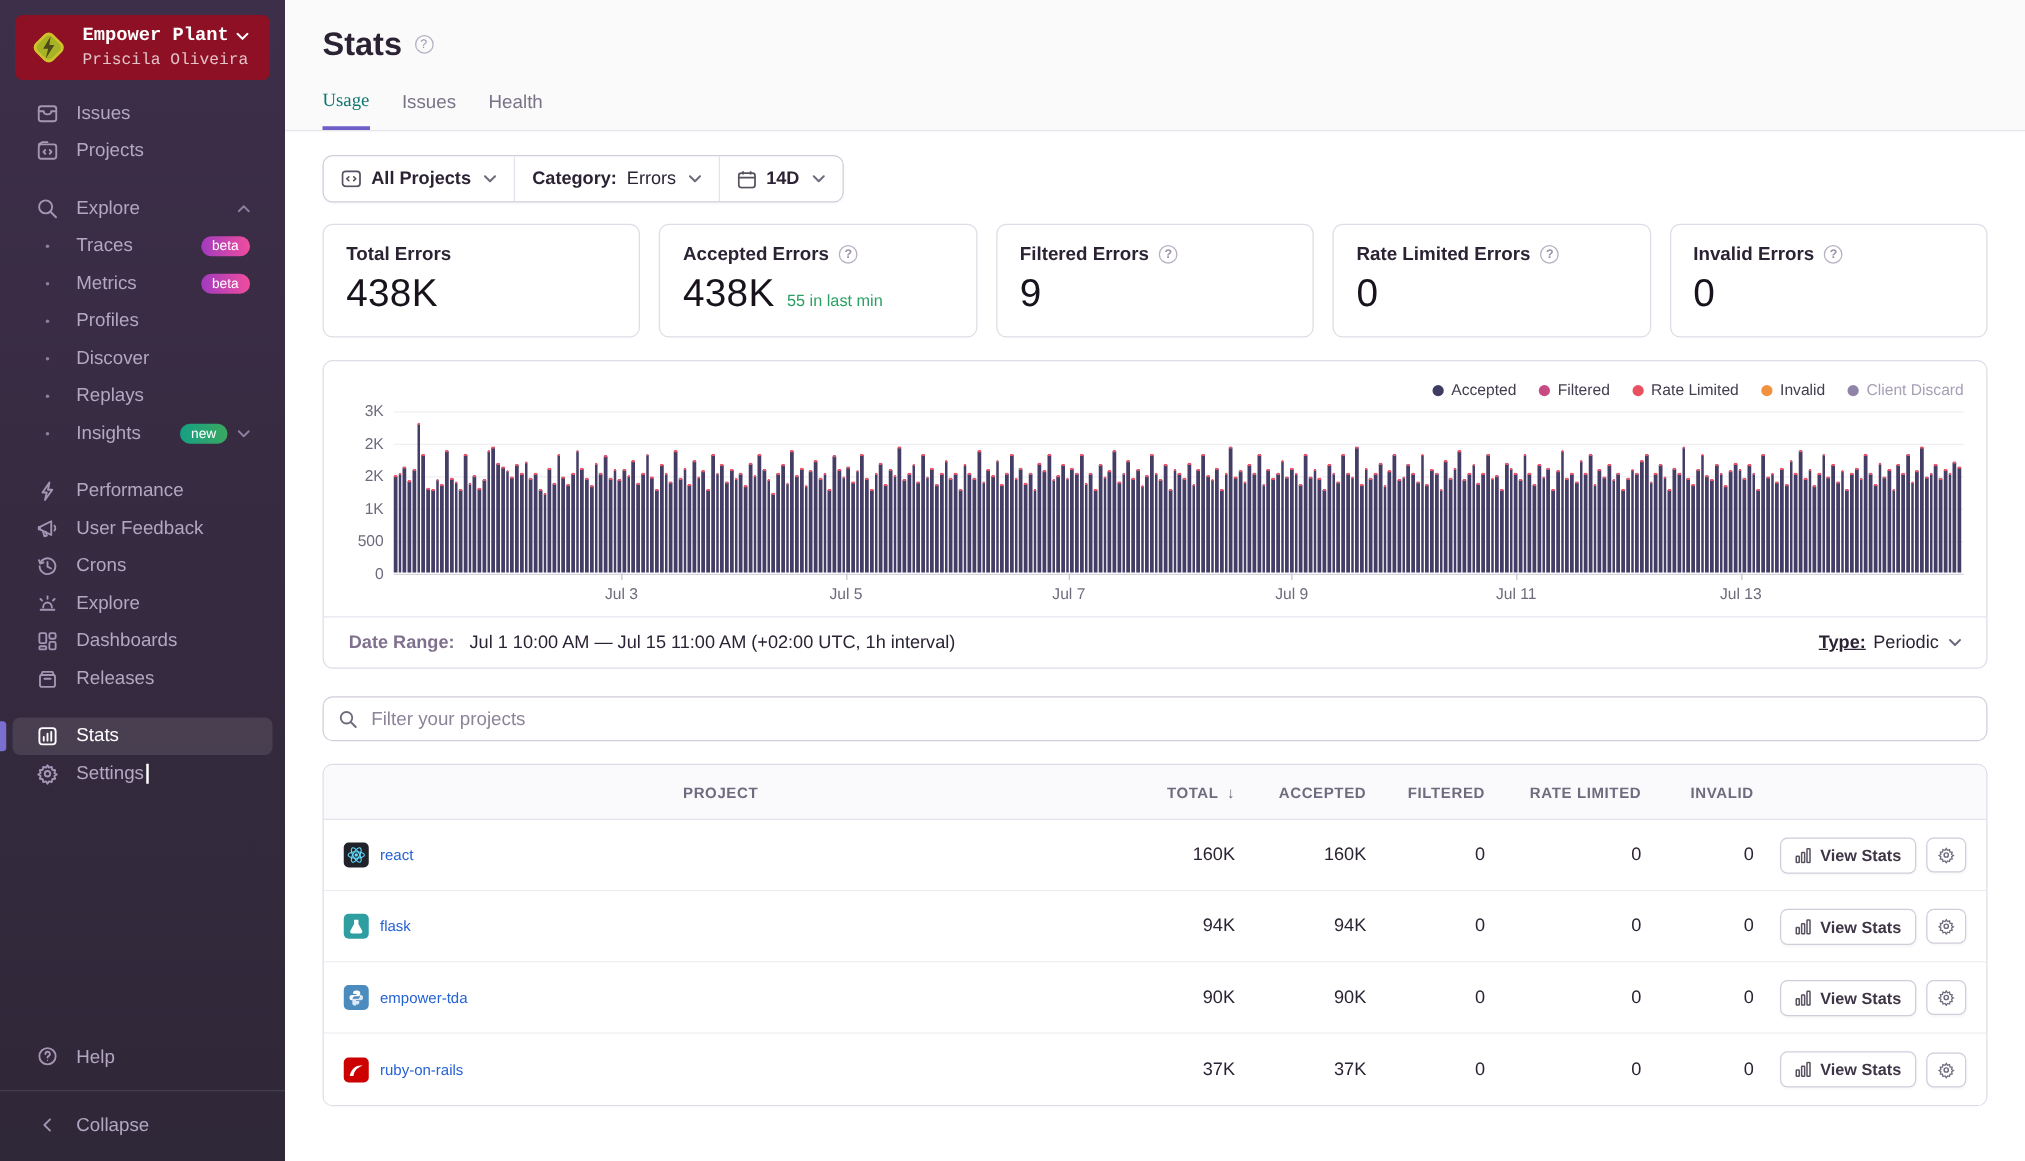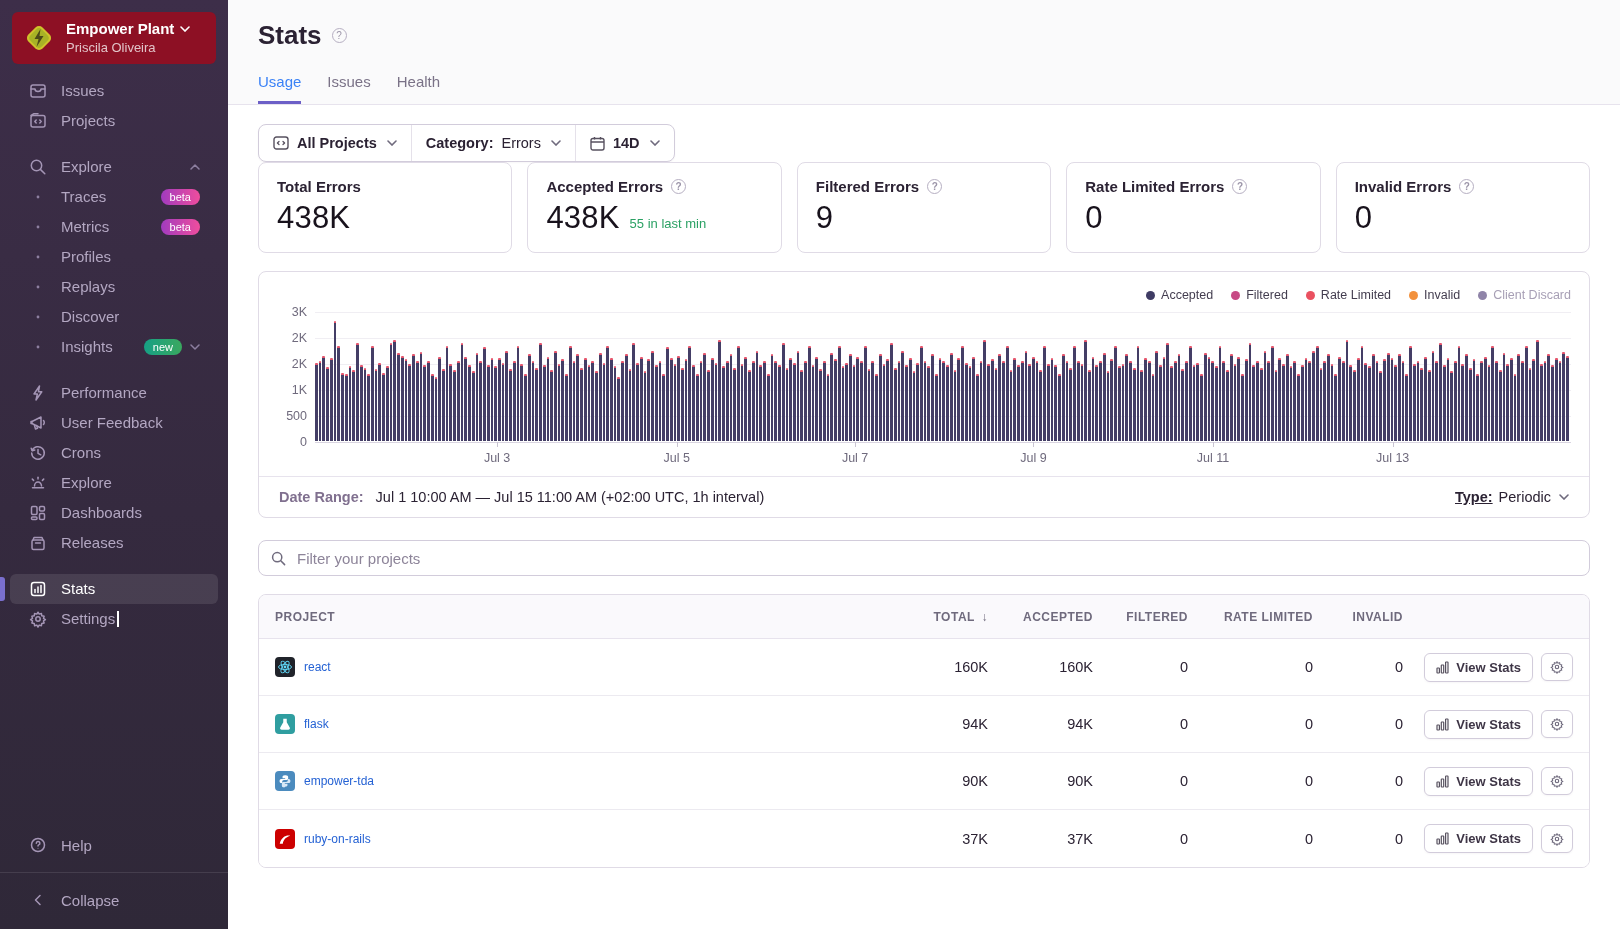--- a/index.html
+++ b/index.html
@@ -15,21 +15,21 @@
   .sidebar {
     width:228px; min-width:228px; height:929px;
     background:linear-gradient(180deg,#3d2e49 0%,#352a3f 55%,#2f2838 100%);
     display:flex; flex-direction:column; position:relative;
   }
   .org-banner {
     margin:12px; border-radius:6px; background:#8d1024;
     display:flex; align-items:center; gap:10px; padding:8px 10px; cursor:pointer;
   }
   .org-logo { width:34px; height:34px; position:relative; flex:none; }
-  .org-meta { line-height:1.2; min-width:0; }
+  .org-meta { line-height:1.2; min-width:0;font-family:Liberation Mono, monospace; }
   .org-name { color:#fff; font-weight:700; font-size:15px; white-space:nowrap; display:flex; align-items:center; gap:6px;}
   .org-user { color:rgba(255,255,255,.75); font-size:13px; margin-top:2px; }
   .nav { display:flex; flex-direction:column; }
   .nav-item {
     display:flex; align-items:center; height:30px; padding:0 18px;
     color:#b3a7c2; font-size:15px; cursor:pointer; position:relative; margin:0 10px; border-radius:6px;
   }
   .nav-item .ni-icon { width:20px; display:flex; justify-content:center; margin-right:13px; flex:none; color:#a495b5; }
   .nav-item.sub .ni-icon { color:#8d7fa0; }
   .nav-item.active { background:rgba(255,255,255,.10); color:#ffffff; }
@@ -54,38 +54,38 @@
   .page-head { background:#fafafb; border-bottom:1px solid #e7e3ed; padding:20px 30px 0 30px; }
   .title-row { display:flex; align-items:center; gap:10px; }
   .page-title { font-size:26px; font-weight:700; color:#2b2233; }
   .help-circ {
     width:15px; height:15px; border:1px solid #b6afc2; border-radius:50%;
     display:inline-flex; align-items:center; justify-content:center;
     font-size:10px; color:#9b94a8; cursor:pointer; flex:none;
   }
   .tabs { display:flex; gap:26px; margin-top:22px; }
   .tab { font-size:15px; color:#7a7287; padding-bottom:11px; cursor:pointer; border-bottom:3px solid transparent; }
-  .tab.active { color:#3b82f6; border-bottom-color:#6c5fc7; }
+  .tab.active { color:#0f766e; border-bottom-color:#6c5fc7;font-family:Liberation Serif, serif; }
 
   .content { padding:19px 30px 0 30px; }
 
   
   .filter-bar {
     display:inline-flex; align-items:stretch; background:#fff; border:1px solid #d2ccdb;
     border-radius:8px; height:38px; box-shadow:0 1px 2px rgba(43,34,51,.04); overflow:hidden;
   }
   .filter-seg { display:flex; align-items:center; gap:8px; padding:0 14px; font-size:14.5px; cursor:pointer; }
   .filter-seg + .filter-seg { border-left:1px solid #e5e1ea;align-items:center; }
   .filter-seg .bold { font-weight:700; color:#2b2233; }
   .filter-seg .val { color:#2b2233; }
   .seg-icon { display:flex; color:#57515f; }
   .dd-chev { display:flex; color:#6f6a7d; margin-left:2px; }
 
   
-  .cards { display:flex; gap:15px; }
+  .cards { display:flex; gap:15px; margin-top:17px; }
   .card { flex:1; background:#fff; border:1px solid #e0dbe6; border-radius:8px; padding:15px 18px; min-height:91px; }
   .card-label { display:flex; align-items:center; gap:8px; font-size:15px; font-weight:700; color:#2b2233; }
   .card-value-row { display:flex; align-items:baseline; gap:10px; margin-top:5px; }
   .card-value { font-size:31px; font-weight:500; color:#18121c; letter-spacing:.2px; }
   .card-sub { font-size:13px; color:#2ba164; }
 
   
   .chart-panel { margin-top:18px; border:1px solid #e0dbe6; border-radius:8px; background:#fff; }
   .legend { display:flex; justify-content:flex-end; gap:18px; padding:16px 18px 4px 18px; }
   .legend-item { display:flex; align-items:center; gap:6px; font-size:12.5px; color:#433d4f; cursor:pointer; }
@@ -123,21 +123,21 @@
   .search-box input::placeholder { color:#8d8499; }
   .search-icon { color:#6f6a7d; display:flex; }
 
   
   .table { margin-top:18px; border:1px solid #e0dbe6; border-radius:8px; background:#fff; overflow:hidden; }
   .t-grid { display:grid; grid-template-columns:1fr 110px 105px 95px 125px 90px 170px; align-items:center; }
   .t-head { background:#faf9fc; border-bottom:1px solid #e7e3ed; height:44px;
     font-size:12px; font-weight:700; letter-spacing:.5px; color:#6f6a7d; }
   .t-head > div { padding:0 16px; }
   .th-num { text-align:right; cursor:pointer; }
-  .th-project { padding-left:16px; }
+  .th-project { padding-left:16px;text-align:center; }
   .sort-arrow { color:#6f6a7d; font-size:12px; margin-left:3px; }
   .t-row { height:57px; border-bottom:1px solid #eceaf0; background:#fff; }
   .t-row:last-child { border-bottom:none; }
   .cell-project { display:flex; align-items:center; gap:9px; padding:0 16px; }
   .plat-icon { width:20px; height:20px; border-radius:4px; display:flex; align-items:center; justify-content:center; flex:none; }
   .proj-link { color:#2562d4; font-size:12px; cursor:pointer; text-decoration:none; }
   .cell-num { text-align:right; padding:0 16px; font-size:14.5px; color:#2b2233; }
   .cell-actions { display:flex; align-items:center; justify-content:flex-end; gap:8px; padding-right:16px; }
   .btn {
     display:inline-flex; align-items:center; gap:7px; border:1px solid #d2ccdb; border-radius:6px;
@@ -235,29 +235,29 @@
             </svg>
           </span>
           <span>Profiles</span>
         </div>
         <div class="nav-item sub">
           <span class="ni-icon">
             <svg width="18" height="18" viewBox="0 0 18 18">
               <circle cx="9" cy="9" r="1.4" fill="currentColor"></circle>
             </svg>
           </span>
+          <span>Discover</span>
+        </div>
+        <div class="nav-item sub">
+          <span class="ni-icon">
+            <svg width="18" height="18" viewBox="0 0 18 18">
+              <circle cx="9" cy="9" r="1.4" fill="currentColor"></circle>
+            </svg>
+          </span>
           <span>Replays</span>
-        </div>
-        <div class="nav-item sub">
-          <span class="ni-icon">
-            <svg width="18" height="18" viewBox="0 0 18 18">
-              <circle cx="9" cy="9" r="1.4" fill="currentColor"></circle>
-            </svg>
-          </span>
-          <span>Discover</span>
         </div>
         <div class="nav-item sub">
           <span class="ni-icon">
             <svg width="18" height="18" viewBox="0 0 18 18">
               <circle cx="9" cy="9" r="1.4" fill="currentColor"></circle>
             </svg>
           </span>
           <span>Insights</span>
           <span class="pill new">new</span>
           <span class="chev after-pill">

